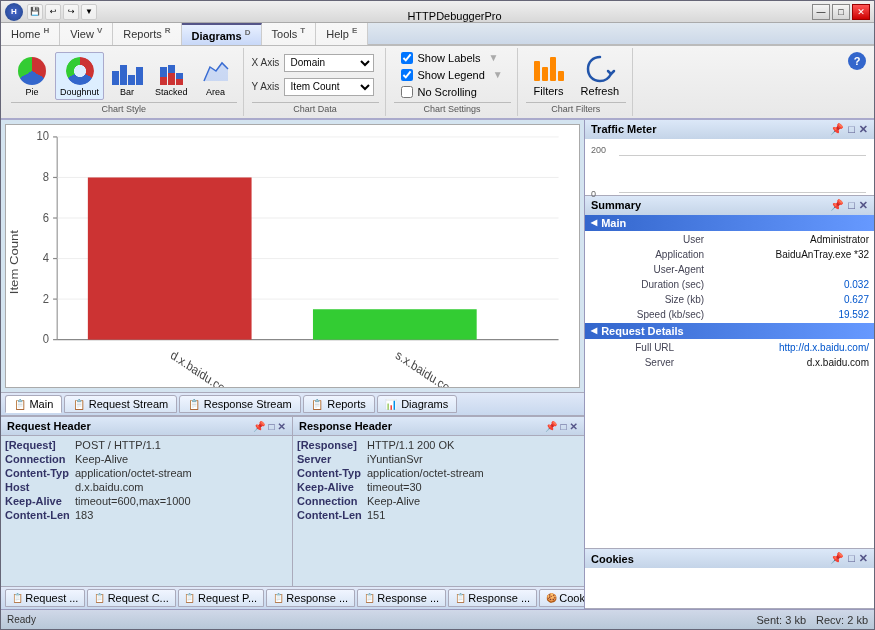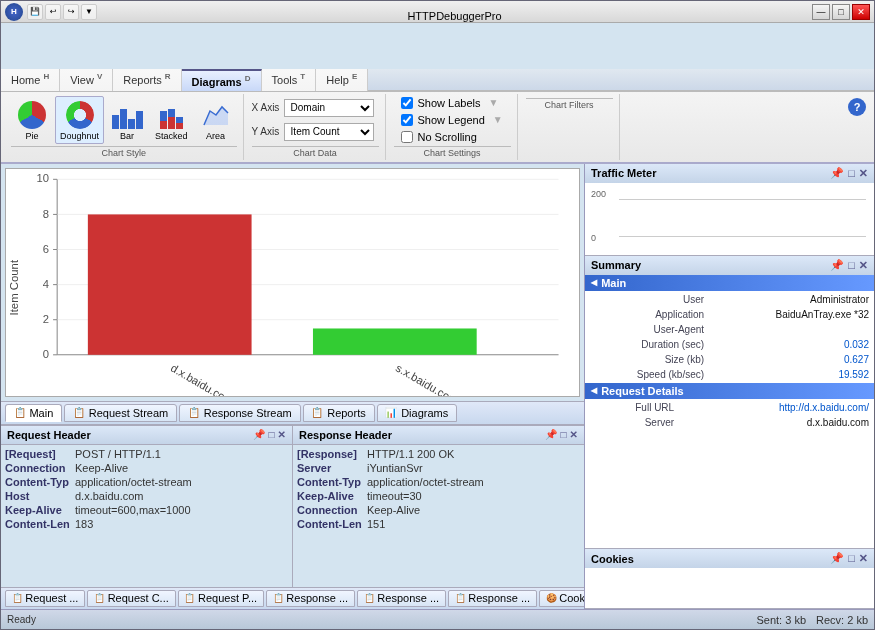--- a/index.html
+++ b/index.html
@@ -18,21 +18,21 @@
     .title-bar-left { display: flex; align-items: center; gap: 4px; }
     .title-bar-title { flex: 1; text-align: center; font-size: 11px; font-weight: normal; margin-top: 8px; }
     .title-bar-controls { display: flex; gap: 2px; }
     .title-btn { width: 18px; height: 16px; border: 1px solid #888; background: linear-gradient(to bottom, #f5f5f5, #d5d5d5); font-size: 9px; cursor: pointer; display: flex; align-items: center; justify-content: center; }
     .title-btn.close { background: linear-gradient(to bottom, #f55, #c00); color: white; border-color: #900; }
     .app-icon { width: 18px; height: 18px; background: radial-gradient(circle, #4466cc, #224488); border-radius: 50%; display: flex; align-items: center; justify-content: center; color: white; font-size: 8px; font-weight: bold; }
     .quick-access { display: flex; gap: 2px; }
     .quick-btn { width: 16px; height: 16px; background: #fff8; border: 1px solid #ccc; font-size: 8px; display: flex; align-items: center; justify-content: center; border-radius: 2px; }
 
     
-    .ribbon { background: linear-gradient(to bottom, #f8f8f8, #e8e8e8); border-bottom: 2px solid #aac; margin-top: 46px; }
+    .ribbon { background: linear-gradient(to bottom, #f8f8f8, #e8e8e8); border-bottom: 2px solid #aac; }
     .ribbon-tabs { display: flex; border-bottom: 1px solid #bbb; }
     .ribbon-tab { padding: 3px 10px; font-size: 11px; cursor: pointer; border-right: 1px solid #ccc; background: transparent; color: #333; }
     .ribbon-tab.active { background: linear-gradient(to bottom, #e8f0ff, #c8d8f8); border-top: 2px solid #558; font-weight: bold; color: #000; }
     .ribbon-tab span.key { font-size: 8px; font-weight: bold; color: #666; vertical-align: super; }
     .ribbon-content { display: flex; align-items: stretch; padding: 2px 4px; gap: 2px; }
     .ribbon-group { display: flex; flex-direction: column; align-items: center; border-right: 1px solid #ccc; padding: 2px 6px; min-width: 60px; }
     .ribbon-group-label { font-size: 9px; color: #555; margin-top: 2px; border-top: 1px solid #bbb; padding-top: 1px; width: 100%; text-align: center; }
     .ribbon-items { display: flex; gap: 2px; align-items: flex-end; flex: 1; }
     .ribbon-btn-large { display: flex; flex-direction: column; align-items: center; padding: 2px 4px; cursor: pointer; border: 1px solid transparent; border-radius: 2px; min-width: 36px; }
     .ribbon-btn-large .icon { width: 32px; height: 32px; display: flex; align-items: center; justify-content: center; }
@@ -242,20 +242,42 @@
           </div>
           <div class="check-row">
             <input type="checkbox" style="">
             <span>No Scrolling</span>
           </div>
         </div>
         <div class="ribbon-group-label">Chart Settings</div>
       </div>
 
       <div class="ribbon-group" style="min-width:100px;">
+        <div class="ribbon-items">
+          <div class="filters-btn">
+            <div class="filters-icon">
+              <div class="filter-bars">
+                <span style="width:6px; height:20px;"></span>
+                <span style="width:6px; height:14px;"></span>
+                <span style="width:6px; height:24px;"></span>
+                <span style="width:6px; height:10px;"></span>
+              </div>
+            </div>
+            <div class="label">Filters</div>
+          </div>
+          <div class="filters-btn">
+            <div class="refresh-icon">
+              <svg width="32" height="32" viewBox="0 0 32 32">
+                  <path d="M16 4 C9 4 4 9 4 16 C4 23 9 28 16 28 C21 28 25 25 27 21" fill="none" stroke="#2255aa" stroke-width="2.5" stroke-linecap="round"></path>
+                  <polyline points="24,18 27,21 30,18" fill="none" stroke="#2255aa" stroke-width="2.5" stroke-linecap="round" stroke-linejoin="round"></polyline>
+                </svg>
+            </div>
+            <div class="label">Refresh</div>
+          </div>
+        </div>
         <div class="ribbon-group-label">Chart Filters</div>
       </div>
 
       <div style="flex:1;"></div>
 
       <div style="display:flex; align-items:flex-start; padding:4px;">
         <div style="width:18px; height:18px; border-radius:50%; background:#3366cc; color:white; display:flex; align-items:center; justify-content:center; font-size:11px; font-weight:bold; cursor:pointer;">?</div>
       </div>
     </div>
   </div>
@@ -438,21 +460,21 @@
 
       <div class="right-section">
         <div class="right-section-header">
           <span>Traffic Meter</span>
           <div style="display:flex; gap:4px;">
             <span style="color:#558; cursor:pointer;">📌</span>
             <span style="color:#558; cursor:pointer;">□</span>
             <span style="color:#558; cursor:pointer;">✕</span>
           </div>
         </div>
-        <div class="right-section-content" style="height:72px; position:relative; background:white;">
+        <div class="right-section-content" style="height:56px; position:relative; background:white;">
           <div class="traffic-meter">
             <span class="traffic-label" style="top:2px;">200</span>
             <div class="traffic-line" style="top:12px;"></div>
             <span class="traffic-label" style="bottom:4px;">0</span>
             <div class="traffic-line" style="bottom:10px;"></div>
           </div>
         </div>
       </div>
 
       <div class="right-section" style="flex:1; overflow:hidden; display:flex; flex-direction:column;text-align:right;">

